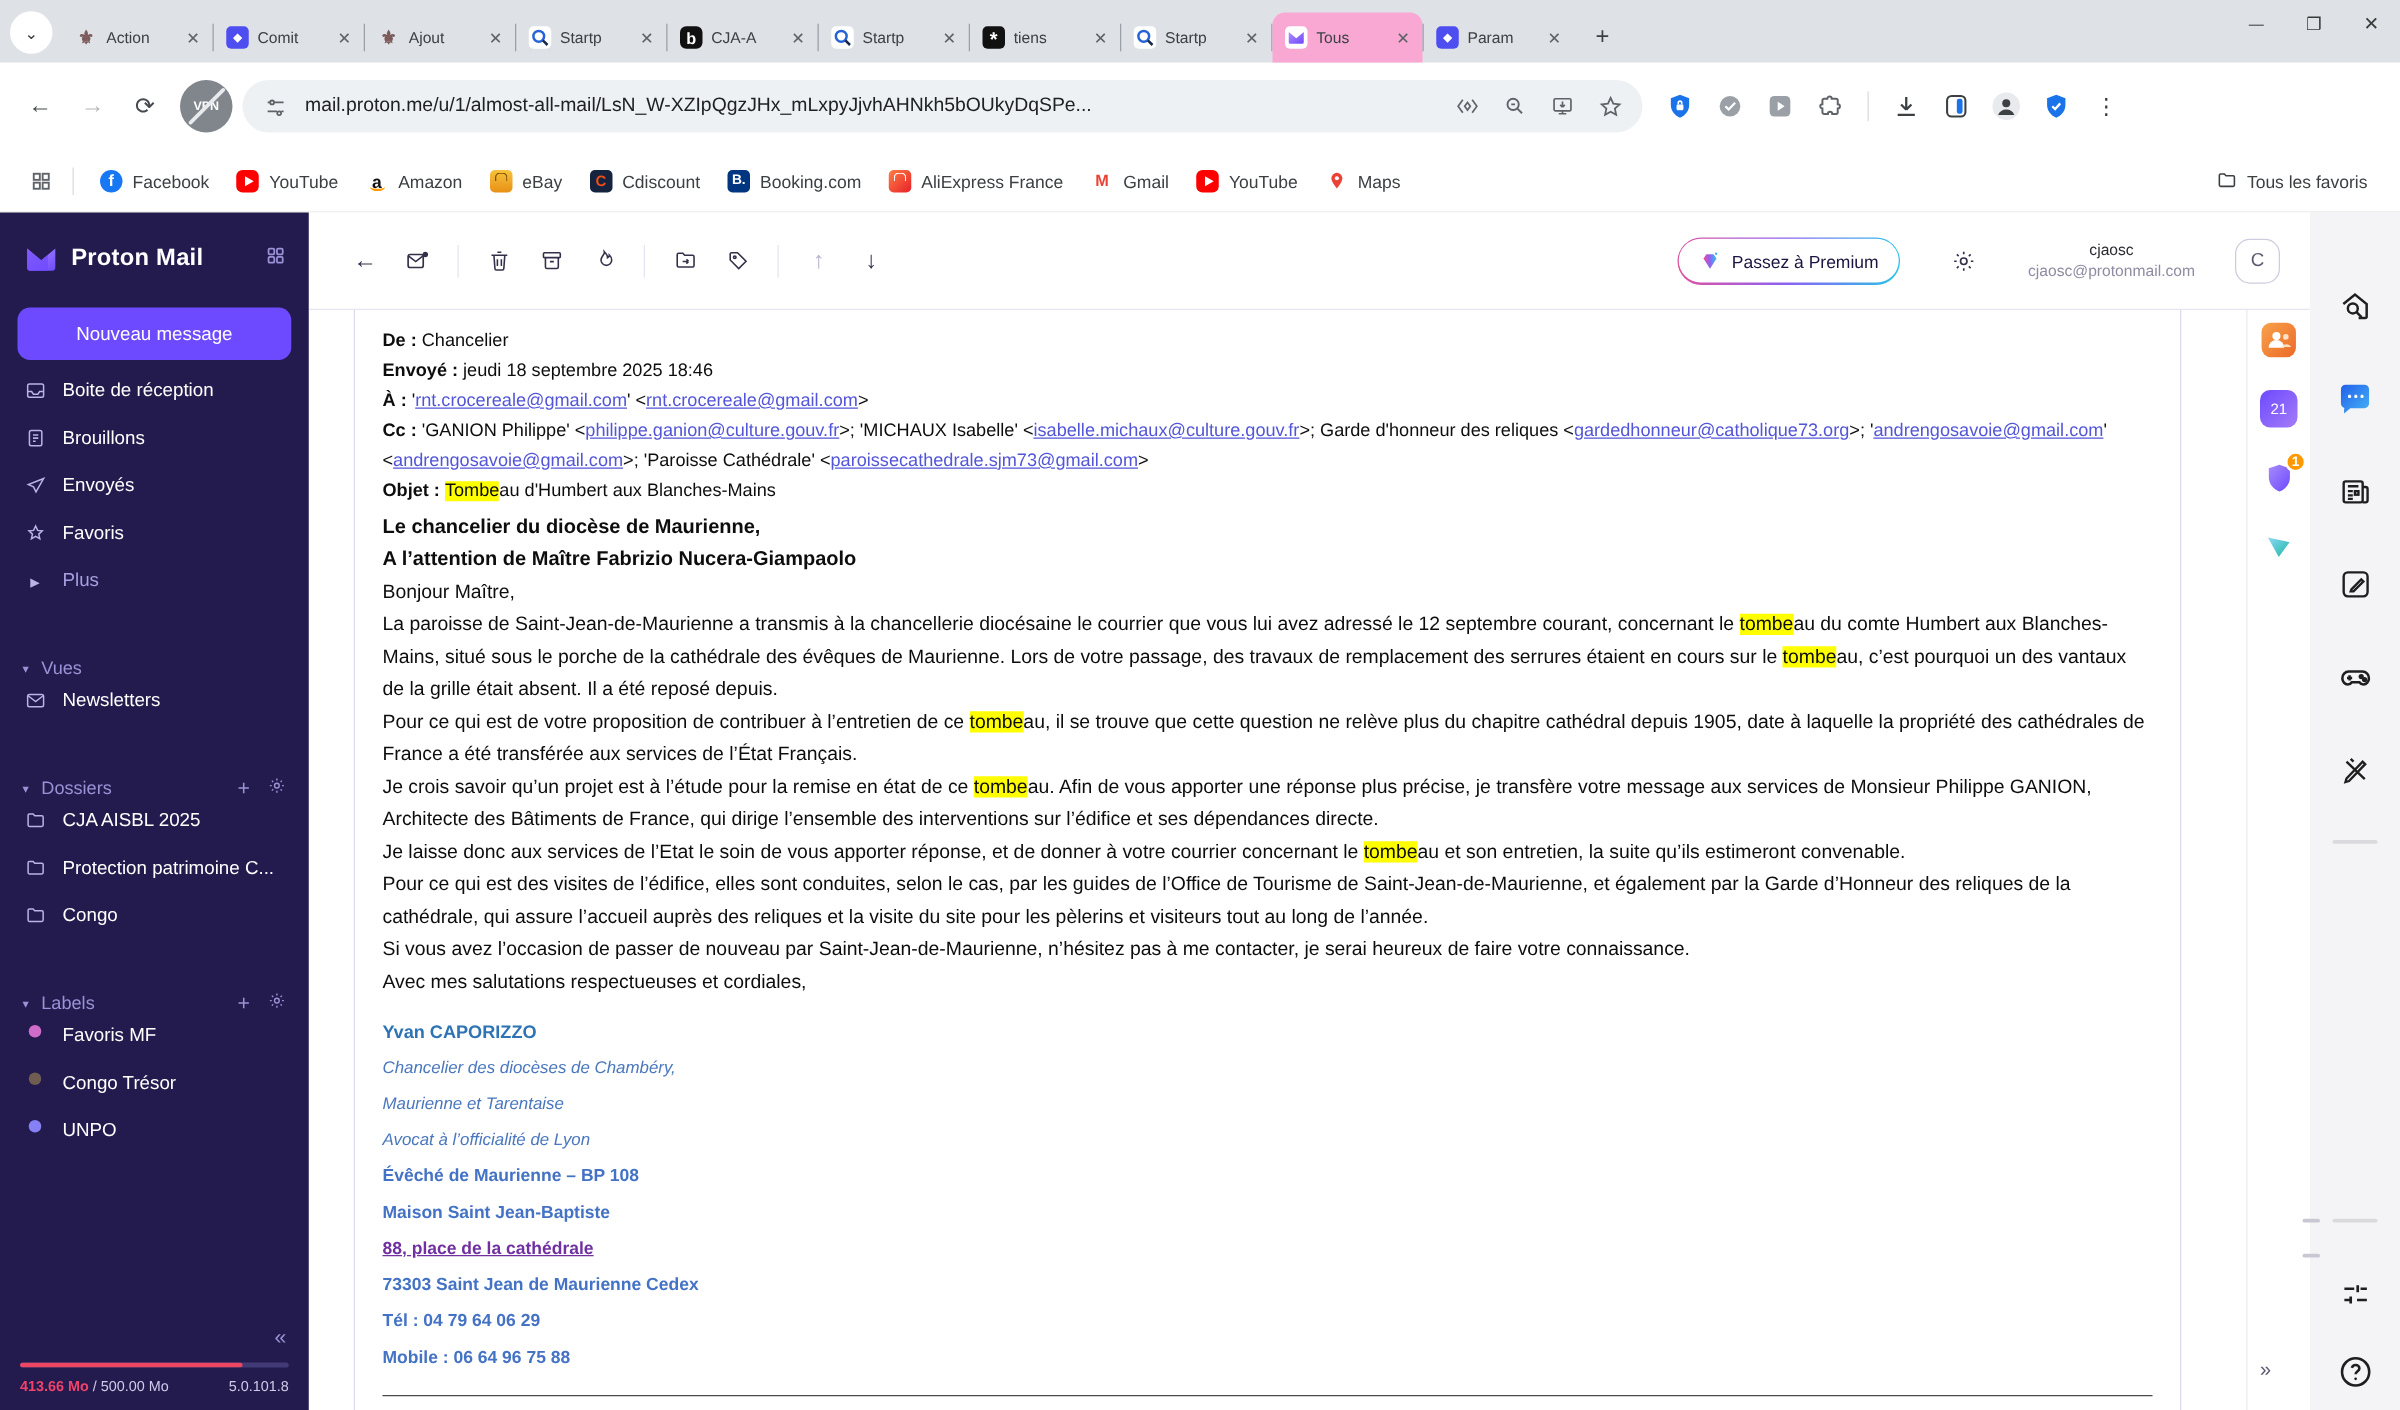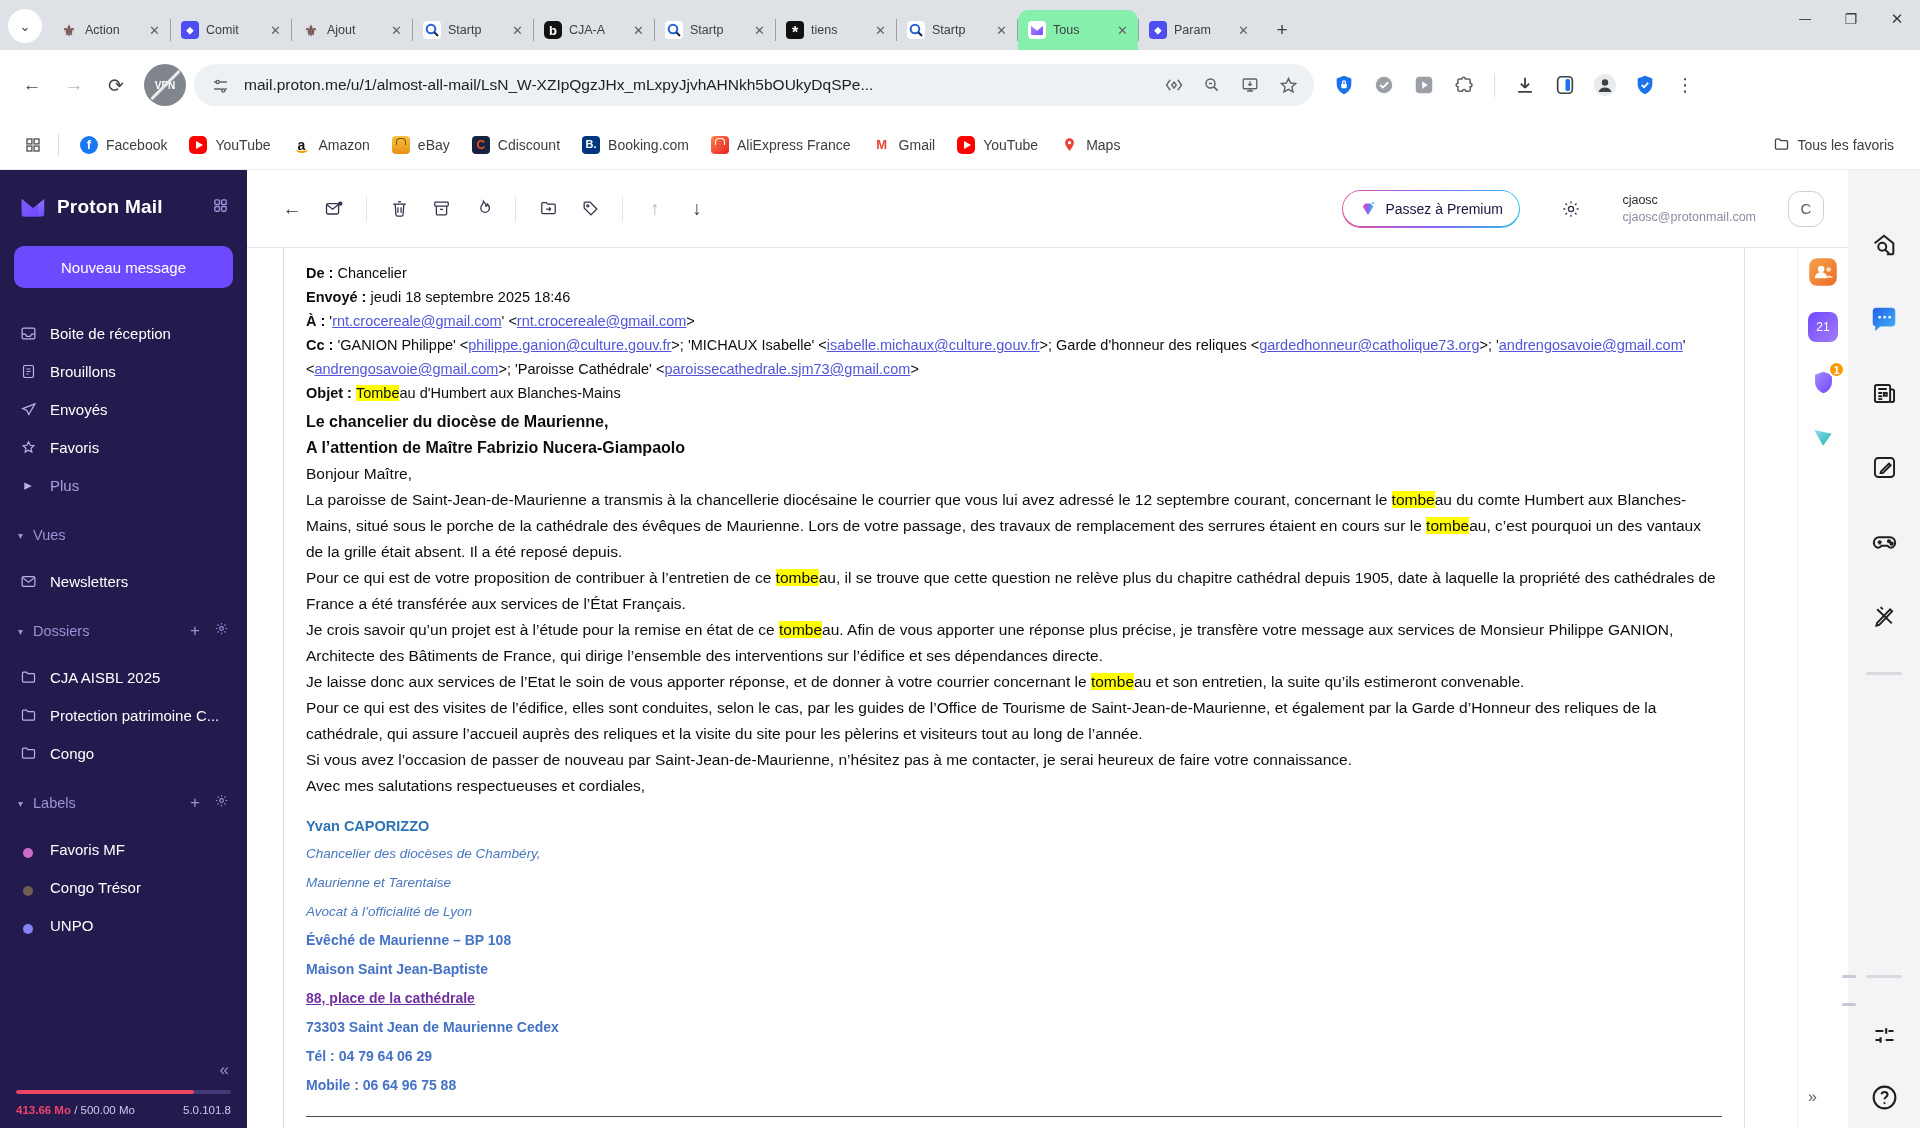--- a/index.html
+++ b/index.html
@@ -3,21 +3,21 @@
 <meta charset="utf-8">
 <style>
   *{box-sizing:border-box;margin:0;padding:0}
   html,body{width:1920px;height:1128px;overflow:hidden;font-family:"Liberation Sans",sans-serif;background:#fff}
 
   
   .tabbar{height:50px;background:#dee1e6;display:flex;align-items:flex-end;padding:0 0 0 8px;position:relative}
   .tabsearch{width:34px;height:34px;border-radius:50%;background:#fff;color:#3c4043;font-size:13px;margin:0 8px 7px 0;display:flex;align-items:center;justify-content:center;cursor:pointer}
   #tabs{display:flex;align-items:flex-end;height:50px}
   .tab{width:120px;height:40px;display:flex;align-items:center;gap:7px;padding:0 7px 0 10px;border-radius:10px 10px 0 0;color:#45494d;font-size:12.5px;flex:0 0 auto}
-  .tab.active{background:#86efac}
+  .tab.active{background:#f9a8d4}
   .tab .ttl{flex:1;overflow:hidden;white-space:nowrap;color:#3c4043}
   .tab .tclose{font-size:13px;color:#5f6368;padding:1px 3px;border-radius:50%}
   .tabsep{width:1px;height:22px;background:#9aa0a6;margin-bottom:9px}
   .newtab{width:30px;height:30px;font-size:19px;color:#3c4043;margin:0 0 5px 8px;display:flex;align-items:center;justify-content:center}
   .wincontrols{position:absolute;right:0;top:0;height:38px;display:flex}
   .wc{width:46px;height:38px;display:flex;align-items:center;justify-content:center;font-size:12px;color:#3b3b3b}
 
   
   .navbar{height:70px;background:#fff;display:flex;align-items:center;padding:0 12px;gap:2px}
   .nic{width:40px;height:40px;border-radius:50%;display:flex;align-items:center;justify-content:center;font-size:19px;color:#464a4e}
@@ -58,21 +58,21 @@
 
   
   .app{display:flex;height:958px}
 
   
   .sidebar{width:247px;background:#231b4d;color:#fff;display:flex;flex-direction:column;position:relative;flex:0 0 auto}
   .sb-top{height:74px;display:flex;align-items:center;padding:0 18px;gap:9px}
   .sb-brand{font-size:19px;font-weight:600;letter-spacing:.2px;flex:1}
   .sb-grid{color:#9a92d6}
   .compose{margin:2px 14px 16px;height:42px;background:#6d4aff;border-radius:10px;color:#fff;font-size:15px;display:flex;align-items:center;justify-content:center;cursor:pointer}
-  .sitem{height:38px;display:flex;align-items:flex-end;gap:12px;padding:0 18px;font-size:15px;color:#fff}
+  .sitem{height:38px;display:flex;align-items:flex-start;gap:12px;padding:0 18px;font-size:15px;color:#fff}
   .sitem .sic{width:20px;display:flex;justify-content:center;color:#b9b3e6;font-size:15px}
   .sitem.muted{color:#a79fe0}
   .shead{height:34px;display:flex;align-items:center;gap:10px;padding:0 18px;font-size:14.5px;color:#9a92d6;margin-top:24px}
   .shead .chev{font-size:10px}
   .shead .hact{margin-left:auto;display:flex;gap:14px;color:#9a92d6;font-size:17px;font-weight:400}
   .ldot{width:10px;height:10px;border-radius:50%;flex:0 0 auto;margin:0 5px}
   .sb-bottom{position:absolute;left:0;right:0;bottom:0;padding:0 16px 12px}
   .collapse{color:#9a92d6;font-size:17px;text-align:right;padding:0 2px 10px}
   .sbar{height:4px;border-radius:2px;background:#423a77;overflow:hidden}
   .sbar i{display:block;height:100%;background:#ec4662;border-radius:2px}
@@ -81,21 +81,21 @@
 
   
   .main{flex:1;display:flex;flex-direction:column;background:#fff;min-width:0}
   .mtoolbar{height:78px;display:flex;align-items:center;padding:0 24px 0 26px;border-bottom:1px solid #e6e4f0;gap:4px}
   .tbtn{width:38px;height:38px;border-radius:8px;display:flex;align-items:center;justify-content:center;color:#33304a;font-size:19px}
   .tbtn.dis{color:#b9b5cf}
   .tsep{width:1px;height:26px;background:#e6e4f0;margin:0 9px}
   .mright{margin-left:auto;display:flex;align-items:center;gap:32px}
   .premium{background:linear-gradient(90deg,#e052a0,#8a63f2,#28c4e8);padding:1.5px;border-radius:19px;cursor:pointer}
   .premium>div{background:#fff;border-radius:18px;height:35px;display:flex;align-items:center;gap:8px;padding:0 16px;font-size:14px;color:#1b1340}
-  .acct{text-align:left;line-height:1.3}
+  .acct{text-align:center;line-height:1.3}
   .acct .an{font-size:12.5px;color:#2b2b33}
   .acct .ae{font-size:12.5px;color:#8f8ba3}
   .avatar{width:36px;height:36px;border-radius:12px;border:1px solid #cfccdf;color:#5d5a72;font-size:15px;display:flex;align-items:center;justify-content:center}
 
   .contentrow{flex:1;display:flex;min-height:0;position:relative}
   .card{width:1462px;margin-left:36px;border-left:1px solid #dcdaeb;border-right:1px solid #dcdaeb;padding:13px 22px 0;overflow:hidden}
   .gutter{flex:1}
   .innerstrip{width:51px;border-left:1px solid #ececf2;display:flex;flex-direction:column;align-items:center;padding-top:9px;gap:25px;position:relative;flex:0 0 auto}
   .appic{width:30px;height:30px;border-radius:8px;display:flex;align-items:center;justify-content:center;position:relative;flex:0 0 auto}
   .appic.cal{background:linear-gradient(135deg,#6d4aff,#a47cf7);color:#fff;font-size:12px;font-weight:400}

